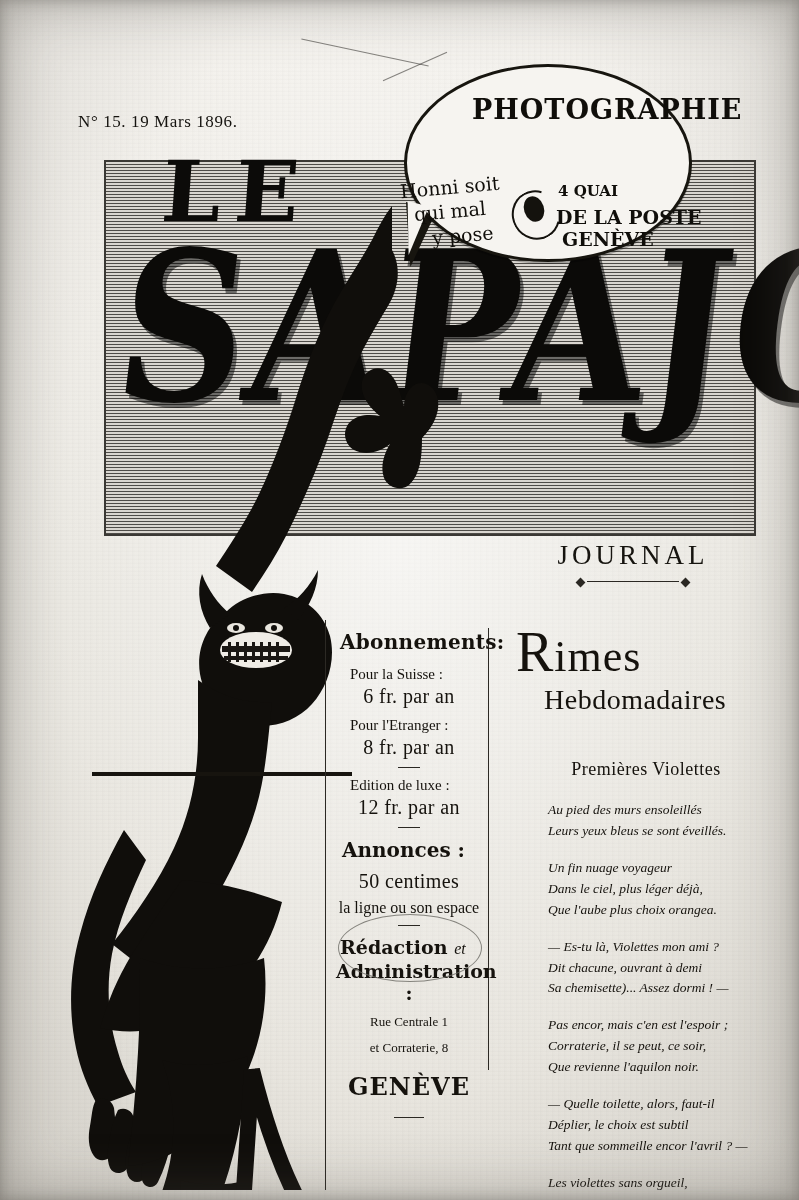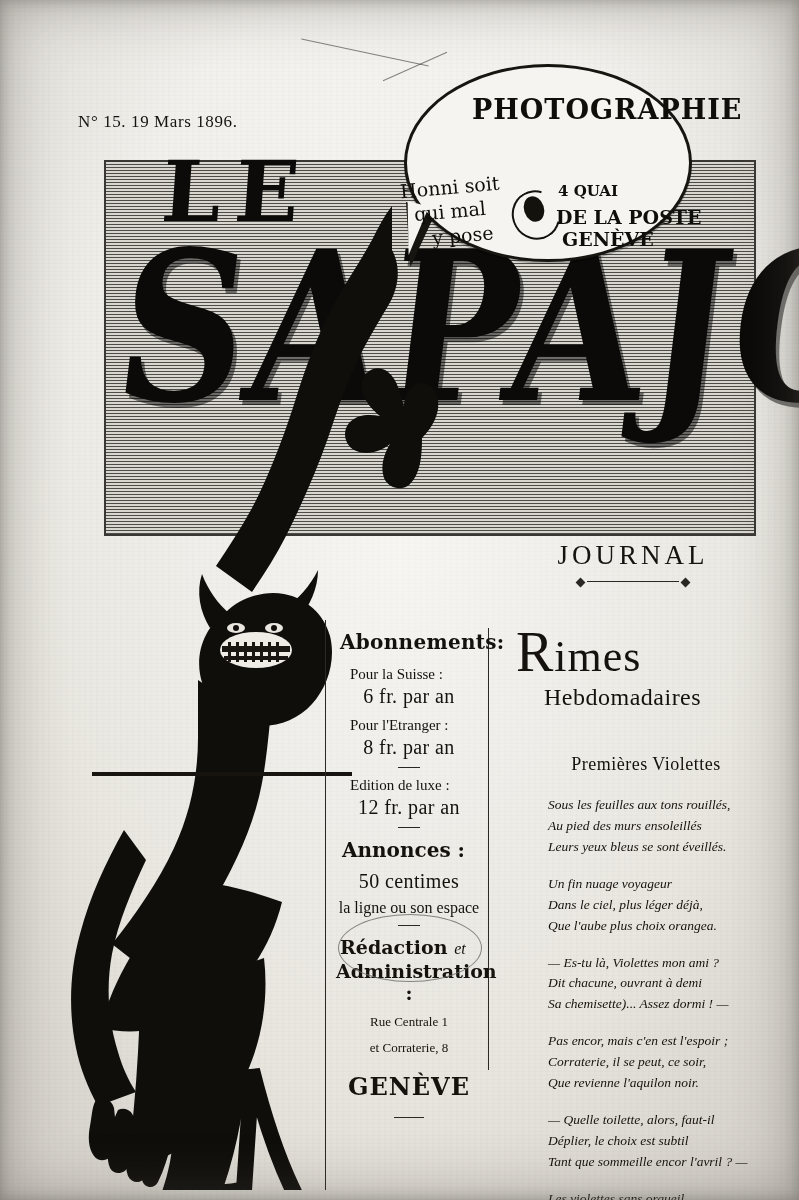--- a/index.html
+++ b/index.html
@@ -325,21 +325,21 @@
     font-size: 44px;
     letter-spacing: 1px;
     line-height: 1;
     padding-left: 16px;
   }
   #poem-title-1 .drop {
     font-size: 56px;
   }
   #poem-title-2 {
     font-family: "Liberation Serif", serif;
-    font-size: 24px;
+    font-size: 28px;
     letter-spacing: 0.5px;
     padding-left: 44px;
     margin-top: 4px;
   }
   #poem-subtitle {
     font-family: "Liberation Serif", serif;
     font-size: 18px;
     text-align: center;
     margin-top: 43px;
     letter-spacing: 0.5px;
@@ -515,21 +515,20 @@
 
   <div id="poem">
     <div id="poem-title-1">
       <span class="drop">R</span><span>imes</span>
     </div>
     <div id="poem-title-2">Hebdomadaires</div>
     <div id="poem-subtitle">Premières Violettes</div>
 
     <div id="poem-body">
       <div class="stanza">
-        <div>Sous les feuilles aux tons rouillés,</div>
         <div>Au pied des murs ensoleillés</div>
         <div>Leurs yeux bleus se sont éveillés.</div>
       </div>
       <div class="stanza">
         <div>Un fin nuage voyageur</div>
         <div>Dans le ciel, plus léger déjà,</div>
         <div>Que l'aube plus choix orangea.</div>
       </div>
       <div class="stanza">
         <div>— Es-tu là, Violettes mon ami ?</div>

